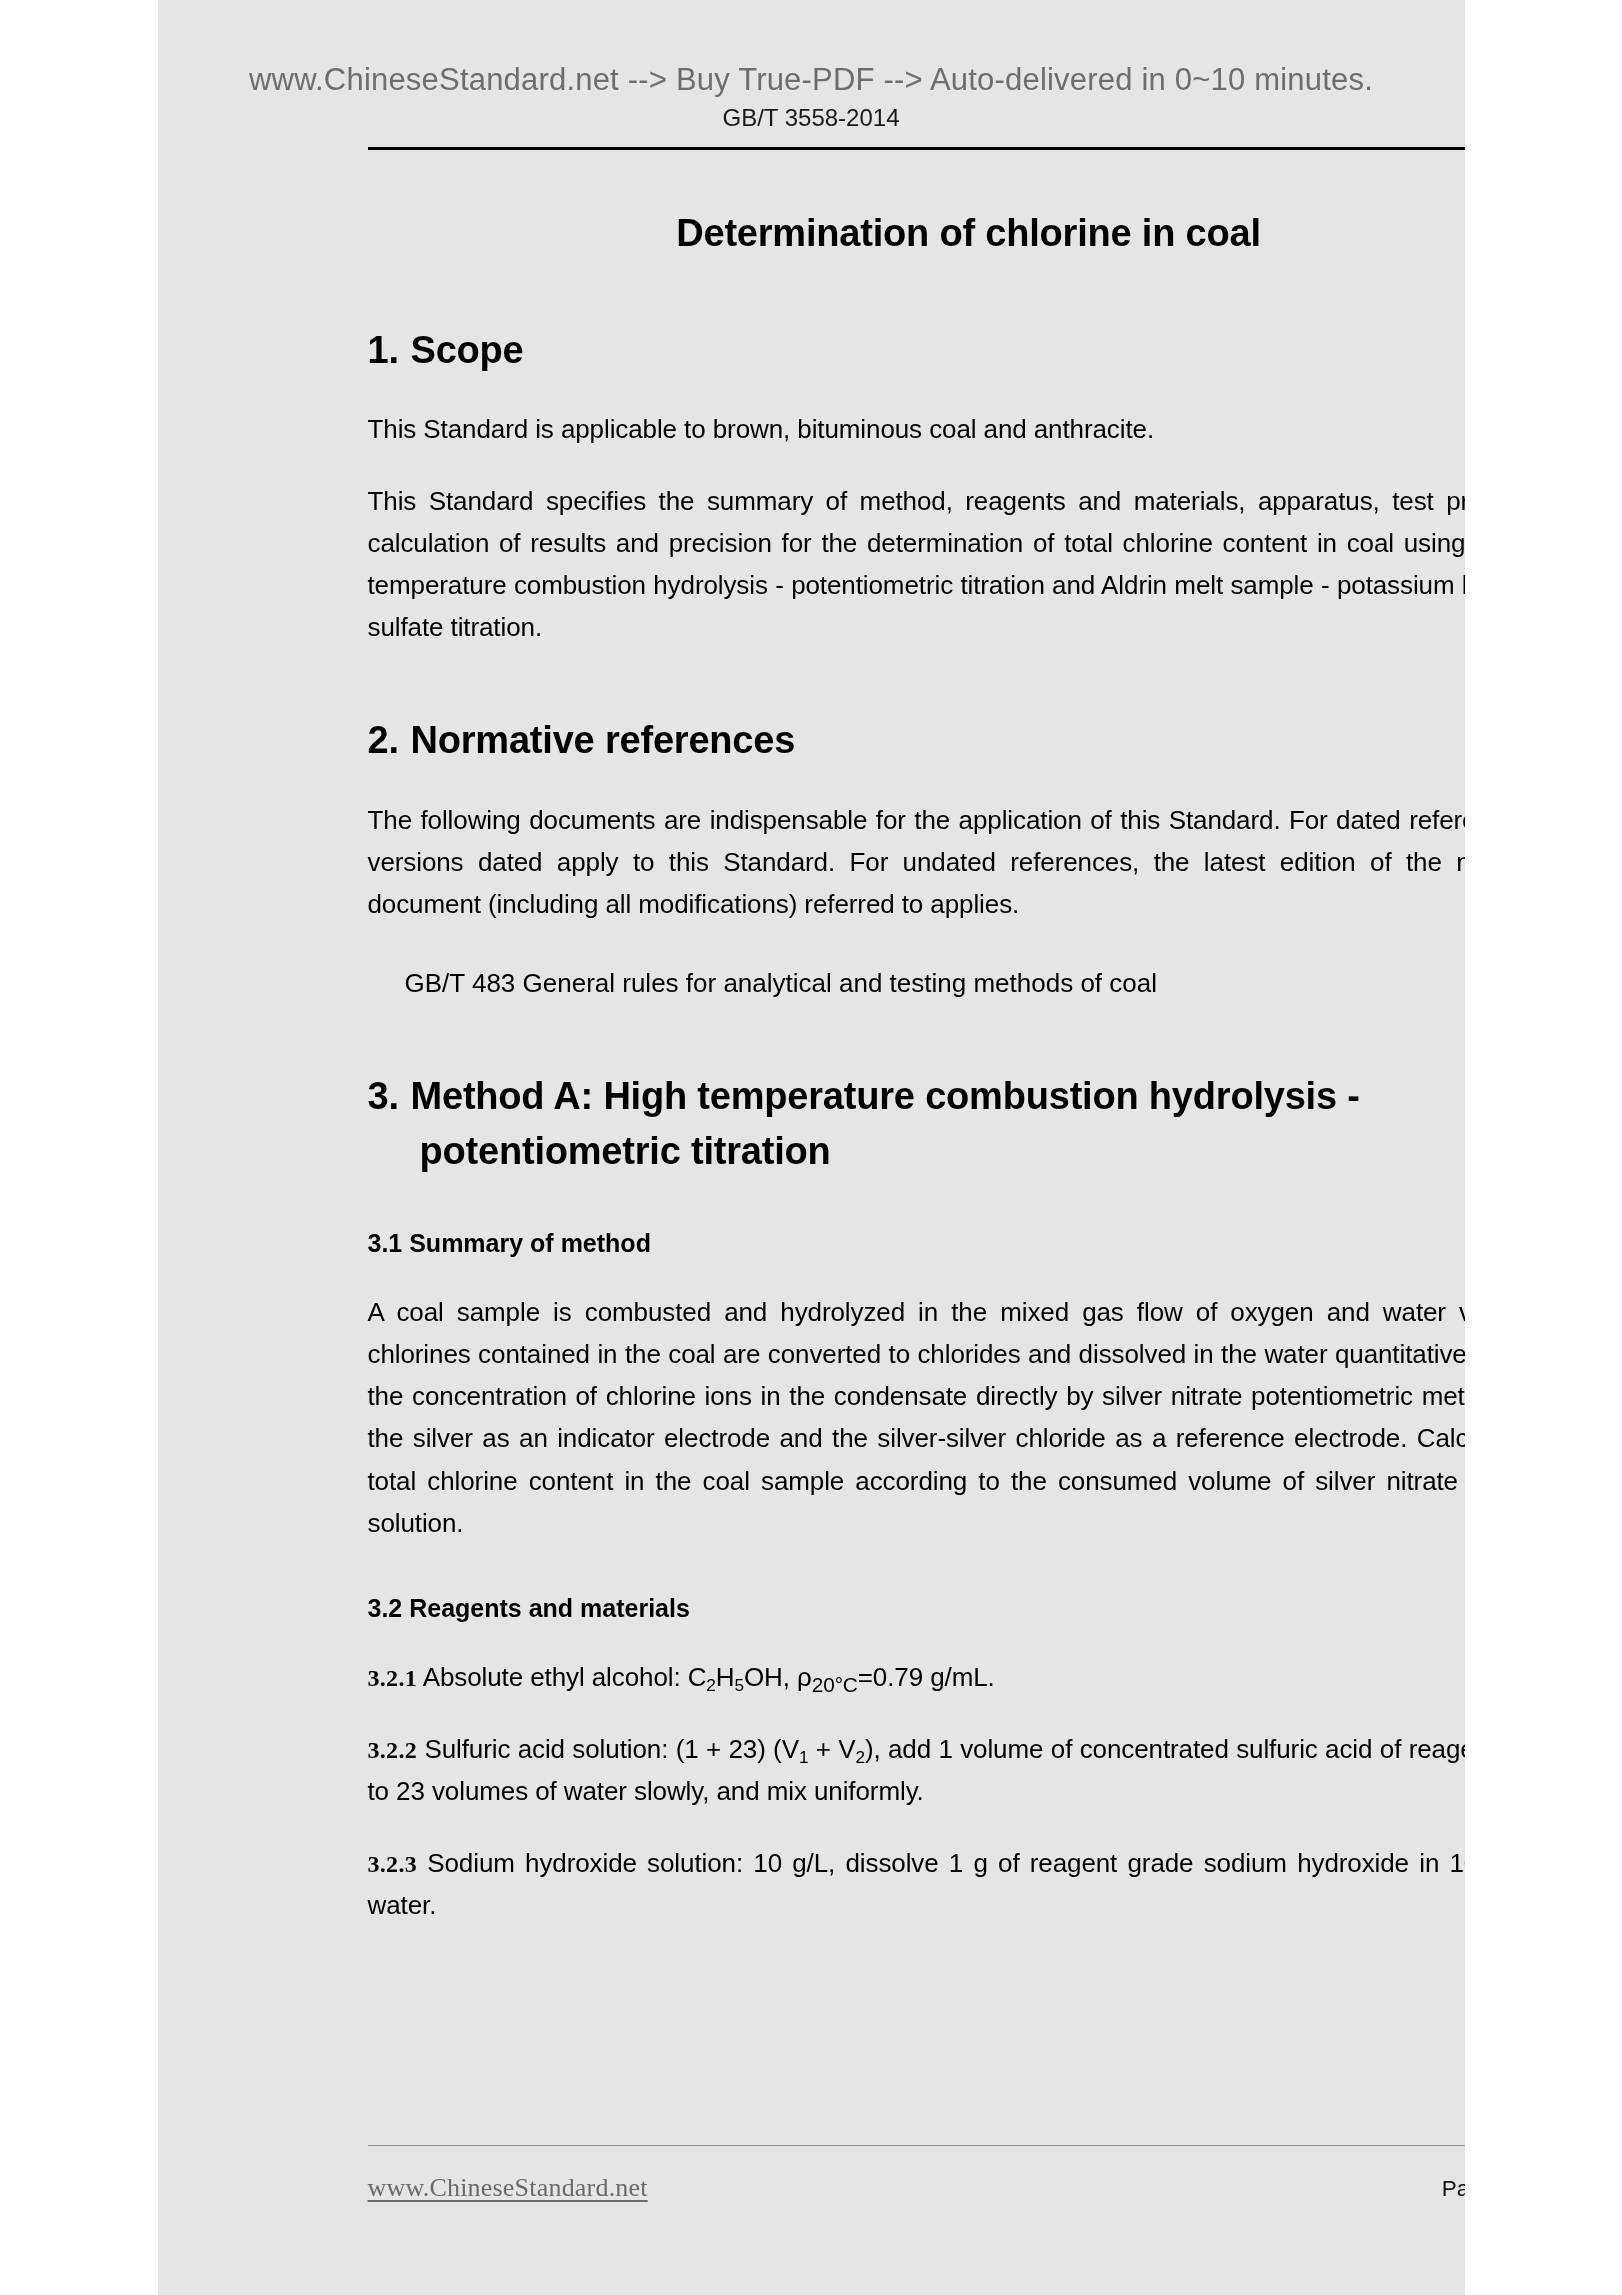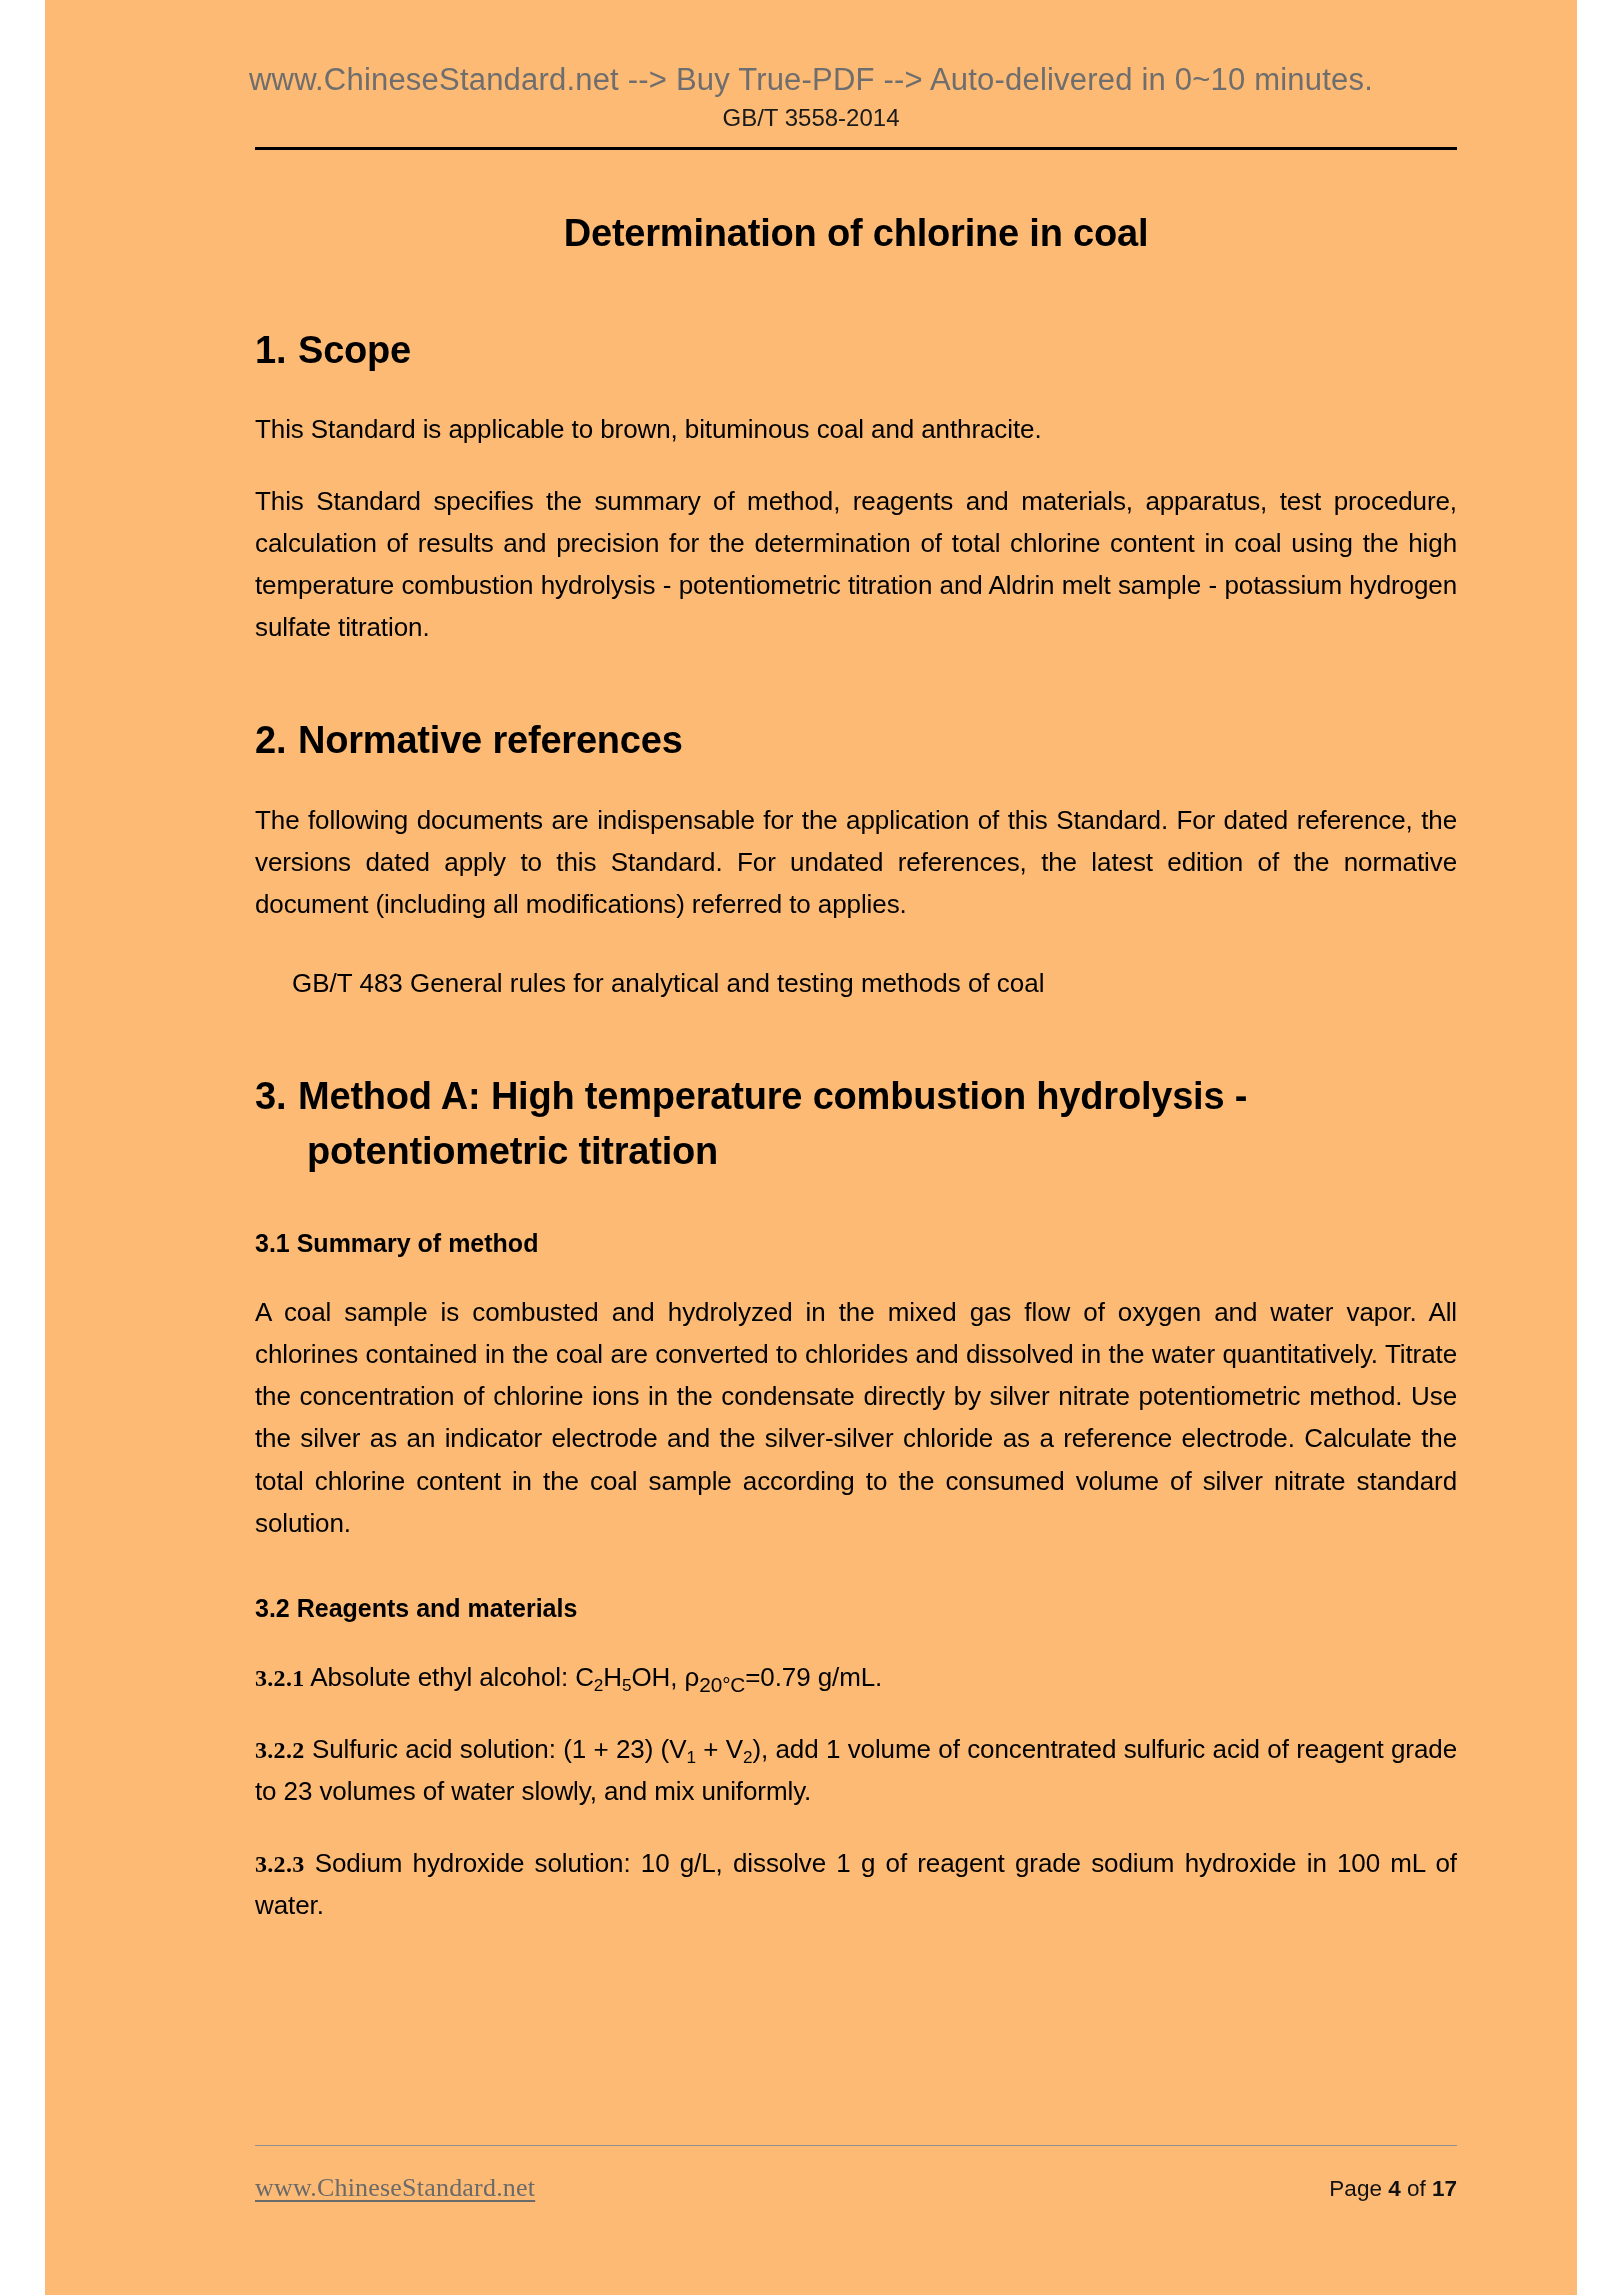--- a/index.html
+++ b/index.html
@@ -7,24 +7,24 @@
     margin: 0;
     padding: 0;
     background: #ffffff;
   }
   body {
     font-family: "Liberation Sans", sans-serif;
     color: #000000;
   }
   .page {
     position: relative;
-    width: 1532px;
+    width: 1307px;
     height: 2295px;
     margin: 0 auto;
-    background: #fdba74;
+    background: #e5e5e5;
     box-sizing: border-box;
     overflow: hidden;
   }
 
   
   .running-header {
     position: absolute;
     left: 0;
     top: 62px;
     width: 100%;

